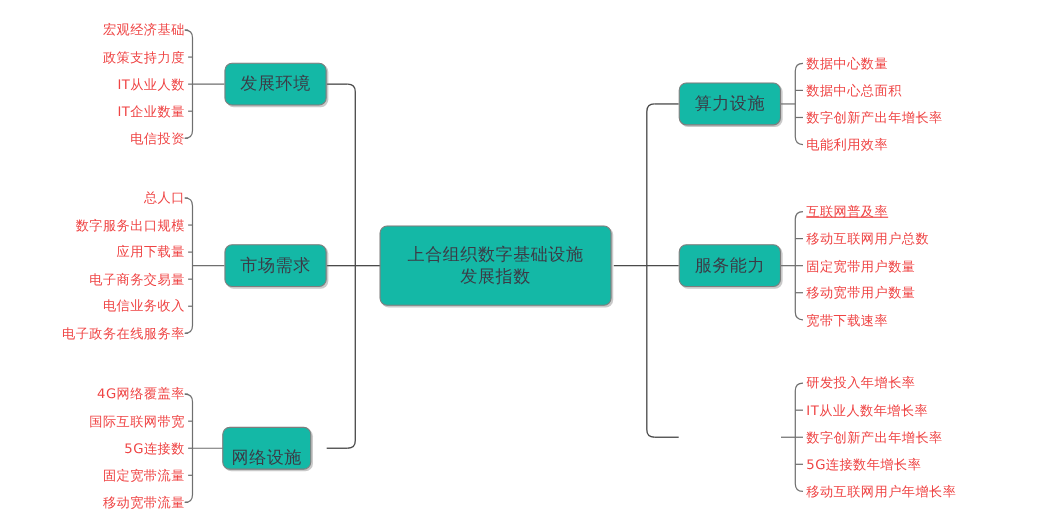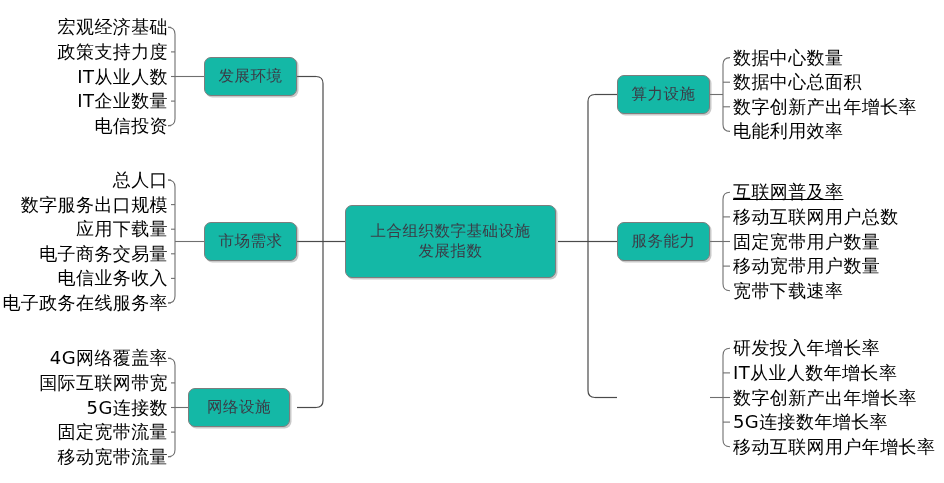--- a/index.html
+++ b/index.html
@@ -44,22 +44,22 @@
   }
   .node.center {
     font-size: 15.5px;
     padding: 0 8px;
   }
   .node.center .ctext {
     display: block;
   }
   .leaf {
     position: absolute;
-    color: #000000;
-    font-size: 18px;
+    color: #ef4444;
+    font-size: 12px;
     letter-spacing: 0.4px;
     white-space: nowrap;
     line-height: 1;
     z-index: 2;
   }
   .leaf.right-aligned {
     text-align: right;
     transform: translate(-100%, -50%);
   }
   .leaf.left-aligned {
@@ -132,21 +132,21 @@
       <span class="ctext">发展指数</span>
     </span>
   </div>
 
   <div class="node branch" style="left:204px; top:57px; width:93px; height:39px;">
     <span>发展环境</span>
   </div>
   <div class="node branch" style="left:204px; top:222px; width:93px; height:39px;">
     <span>市场需求</span>
   </div>
-  <div class="node branch" style="left:188px; top:388px; width:102px; height:39px;">
+  <div class="node branch" style="left:202px; top:388px; width:81px; height:39px;align-items:flex-end;">
     <span>网络设施</span>
   </div>
 
   <div class="node branch" style="left:617px; top:75px; width:93px; height:39px;">
     <span>算力设施</span>
   </div>
   <div class="node branch" style="left:617px; top:222px; width:93px; height:39px;">
     <span>服务能力</span>
   </div>
 

